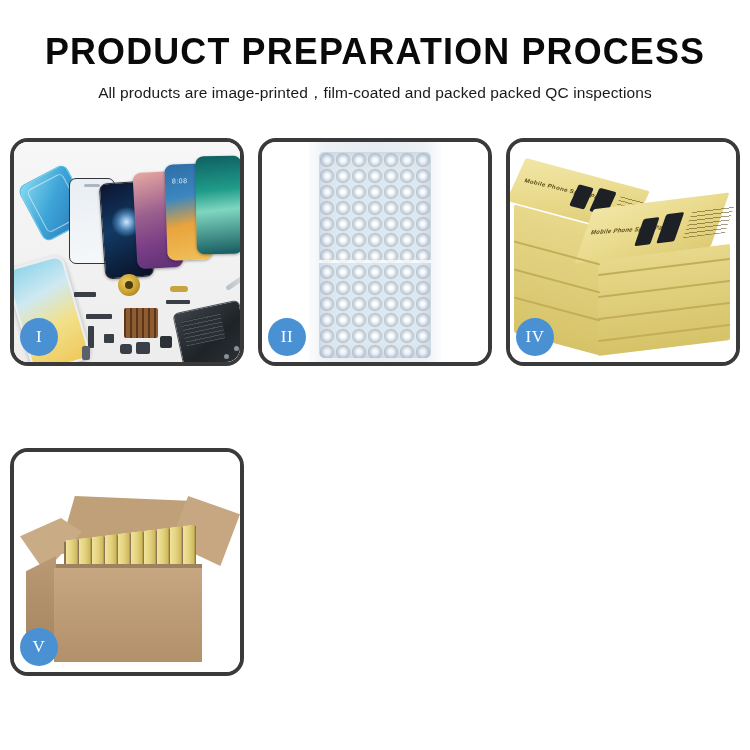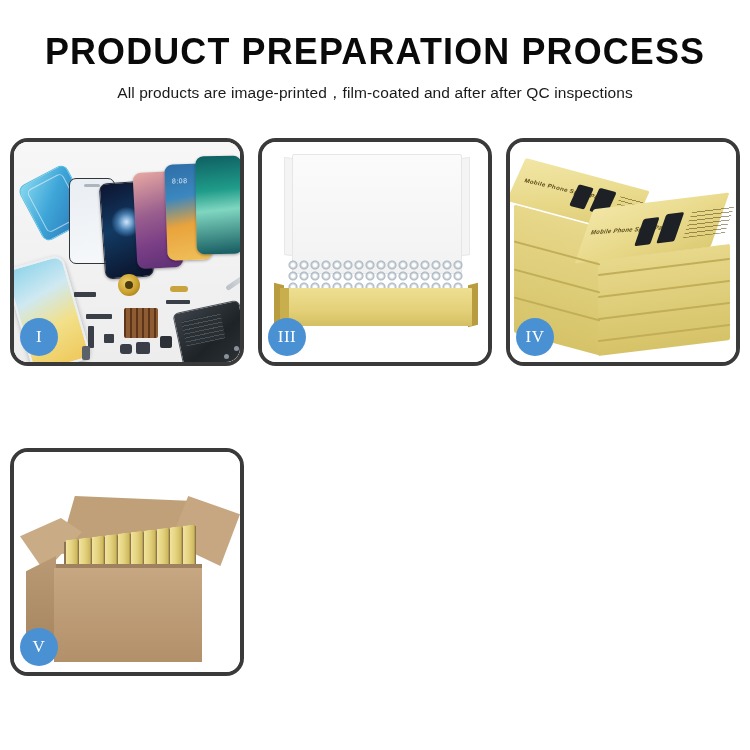--- a/index.html
+++ b/index.html
@@ -174,21 +174,21 @@
   .c6-wrap{position:absolute;left:150px;top:18px;width:60px;height:26px;background:#f0f0f0;
       clip-path:polygon(10% 40%,80% 0,100% 50%,30% 100%);opacity:.9;}
 </style>
 </head>
 <body>
 
 <div class="page">
 
   <div class="header">
     <div class="title">PRODUCT PREPARATION PROCESS</div>
-    <div class="subtitle">All products are image-printed，film-coated and after after QC inspections</div>
+    <div class="subtitle">All products are image-printed，film-coated and packed packed QC inspections</div>
   </div>
 
   <div class="grid">
 
     <div class="panel">
       <div class="panel-inner p1">
         <div class="blur-strip"></div>
         <div class="glass"></div>
         <div class="screen-flat"></div>
         <div class="phone-fan">
@@ -215,33 +215,29 @@
           <div class="pt" style="left:62px;top:72px;width:14px;height:12px;border-radius:2px;"></div>
           <div class="pt" style="left:8px;top:76px;width:8px;height:14px;border-radius:2px;background:#5b6168;"></div>
           <div class="pt" style="left:86px;top:66px;width:12px;height:12px;border-radius:2px;background:#2b3136;"></div>
           <div class="pt" style="left:150px;top:84px;width:5px;height:5px;border-radius:50%;background:#8a9199;"></div>
           <div class="pt" style="left:160px;top:76px;width:5px;height:5px;border-radius:50%;background:#8a9199;"></div>
         </div>
       </div>
       <div class="badge">I</div>
     </div>
 
-
-    <div class="panel">
-      <div class="panel-inner p3">
-        <div class="lidflapL"></div>
-        <div class="lidflapR"></div>
-        <div class="lidback"></div>
-        <div class="boxbodyin"></div>
-        <div class="boxedgeL"></div>
-        <div class="boxedgeR"></div>
-        <div class="boxfront"></div>
-      </div>
-      <div class="badge">III</div>
-    </div>
+    <div class="panel">
+      <div class="panel-inner p2">
+        <div class="bw-bg"></div>
+        <div class="bw"></div>
+        <div class="bw-seam"></div>
+      </div>
+      <div class="badge">II</div>
+    </div>
+
 
     <div class="panel">
       <div class="panel-inner p4">
         <div class="stack">
 
           <div class="sbox sb-side" style="left:2px;top:60px;width:86px;height:128px;transform:skewY(15deg);"></div>
           <div class="sbox sb-side" style="left:86px;top:96px;width:132px;height:96px;transform:skewY(-7deg);"></div>
 
           <div class="sbox sb-top" style="left:4px;top:16px;width:124px;height:48px;transform:skewY(15deg) skewX(-22deg);">
             <div class="lbl" style="left:8px;top:18px;transform:rotate(-2deg);">Mobile Phone Spare Parts</div>

